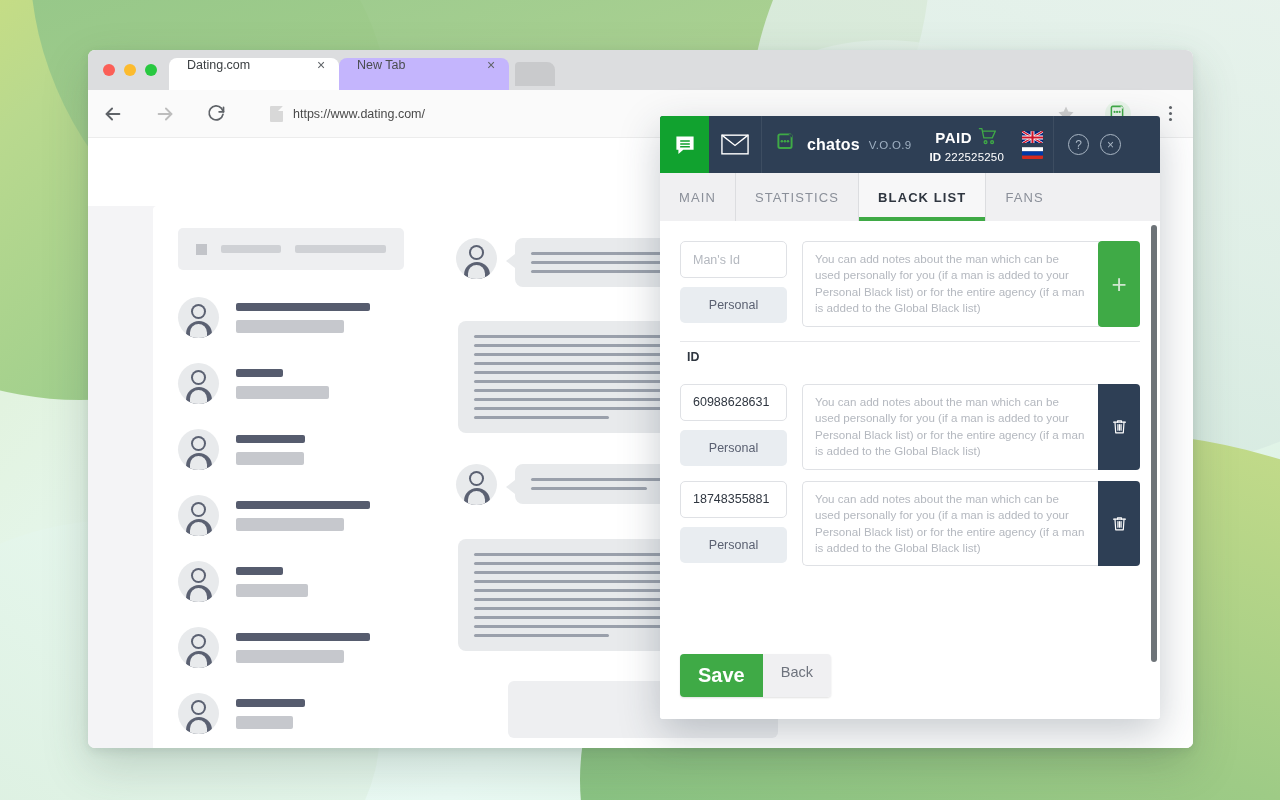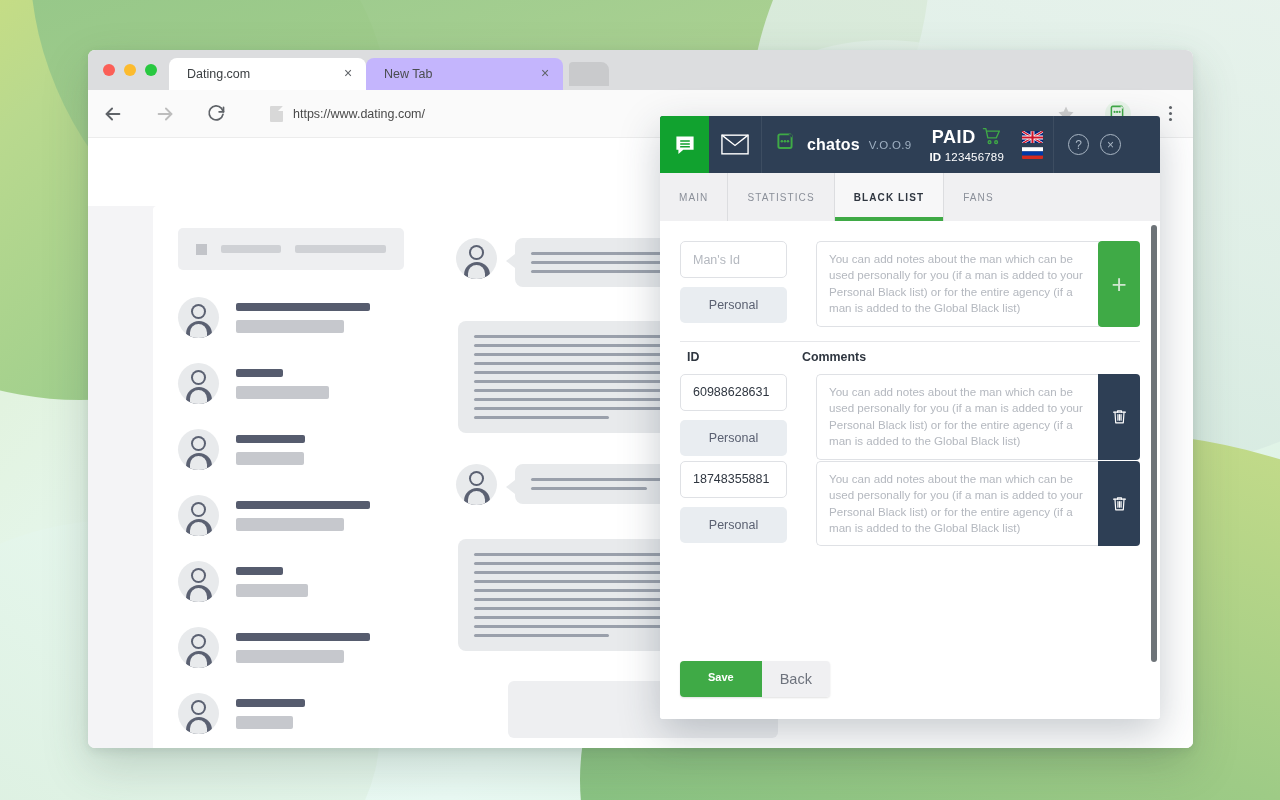--- a/index.html
+++ b/index.html
@@ -75,23 +75,22 @@
     padding-left: 12px;
   }
   .lights { display: flex; gap: 9px; align-items: center; height: 40px; padding: 0 12px 0 3px; }
   .light { width: 12px; height: 12px; border-radius: 50%; }
   .light.red { background: #fb5f57; }
   .light.yellow { background: #fcbb2e; }
   .light.green { background: #28c840; }
 
   .tab {
     height: 32px;
-    width: 197px;
+    width: 170px;
     display: flex;
-    align-items: center;
     padding: 0 10px 0 18px;
     font-size: 12.5px;
     color: #3c4043;
     position: relative;
     border-radius: 8px 8px 0 0;
   }
   .tab.active { background: #ffffff; }
   .tab.inactive { background: #c4b5fd; color: #4a4d50; }
   .tab-title { flex: 1; white-space: nowrap; overflow: hidden; text-overflow: ellipsis; }
   .tab-close {
@@ -274,21 +273,21 @@
     padding: 0 14px 0 14px;
     flex: none;
   }
   .brand-text { font-size: 16px; font-weight: bold; color: #ffffff; letter-spacing: .2px; }
   .brand-ver { font-size: 11.5px; color: #9fb0c2; letter-spacing: .3px; }
   .hdr-paid {
     display: flex; flex-direction: column; align-items: center; justify-content: center;
     gap: 2px; padding: 0 8px 0 4px; flex: none;
   }
   .paid-row { display: flex; align-items: center; gap: 6px; }
-  .paid-word { font-size: 18px; font-weight: bold; color: #ffffff; letter-spacing: .6px; }
+  .paid-word { font-size: 15px; font-weight: bold; color: #ffffff; letter-spacing: .6px; }
   .paid-id { font-size: 11.5px; color: #ffffff; letter-spacing: .2px; }
   .paid-id b { font-weight: bold; }
   .hdr-flags {
     display: flex; flex-direction: column; gap: 3px; justify-content: center;
     padding: 0 10px; flex: none;
     border-right: 1px solid #3d4d61;
   }
   .flag { width: 21px; height: 13px; border-radius: 1px; overflow: hidden; position: relative; }
   .hdr-actions { display: flex; align-items: center; gap: 11px; padding: 0 12px 0 14px; flex: none; }
   .circ-ico {
@@ -299,21 +298,21 @@
   }
 
   .panel-tabs {
     height: 48px; flex: none;
     background: #f0f0f2;
     display: flex; align-items: stretch;
   }
   .ptab {
     display: flex; align-items: center; justify-content: center;
     padding: 0 19px;
-    font-size: 10px;
+    font-size: 13px;
     letter-spacing: 1.1px;
     color: #8a8f99;
     position: relative;
     border-right: 1px solid #dcdde0;
   }
   .ptab:first-child { border-left: none; }
   .ptab:last-child { border-right: none; }
   .ptab.active {
     background: #f7f7f8;
     color: #2f3640;
@@ -322,21 +321,21 @@
   .ptab.active::after {
     content: ""; position: absolute; left: 0; right: 0; bottom: 0;
     height: 4px; background: #3faa46;
   }
 
   .panel-body {
     flex: 1; position: relative;
     padding: 20px 20px 0 20px;
     overflow: hidden;
   }
-  .add-row { display: flex; gap: 29px; align-items: flex-start; }
+  .add-row { display: flex; gap: 15px; align-items: flex-start; }
   .id-col { width: 107px; flex: none; display: flex; flex-direction: column; gap: 9px; }
   .id-input {
     height: 37px;
     border: 1px solid #dfe1e5;
     border-radius: 5px;
     background: #ffffff;
     display: flex; align-items: center;
     padding: 0 12px;
     font-size: 12.5px;
     color: #2f3640;
@@ -382,38 +381,38 @@
   }
 
   .divider { height: 1px; background: #e6e7ea; margin: 14px 0 0 0; }
   .tbl-head {
     display: flex;
     height: 31px; align-items: center;
     font-size: 12.4px; font-weight: bold; color: #2f3640;
   }
   .tbl-head .c1 { width: 122px; flex: none; padding-left: 7px; }
   .tbl-head .c2 { flex: 1; }
-  .row-block { margin-top: 1px; }
+  .row-block { margin-top: 11px; }
   .row-block:first-of-type { margin-top: 10px; }
 
   .panel-footer {
     flex: none;
     padding: 0 20px 22px 20px;
     background: #ffffff;
   }
   .btn-group {
     display: inline-flex;
     border-radius: 4px;
     overflow: hidden;
     box-shadow: 0 1px 2px rgba(0,0,0,.12);
   }
   .btn-save {
     background: #3faa46; color: #ffffff;
-    font-size: 11px; font-weight: bold;
-    padding: 10px 28px;
+    font-size: 20px; font-weight: bold;
+    padding: 10px 18px;
   }
   .btn-back {
     background: #f0f0f2; color: #6e737d;
     font-size: 14.5px;
     padding: 10px 18px;
   }
 
   .panel-scrollbar {
     position: absolute;
     right: 3px; top: 109px;
@@ -686,21 +685,21 @@
         <span>
           <svg viewBox="0 0 24 22" width="20" height="18" fill="none" stroke="#3faa46" stroke-width="1.6" stroke-linecap="round" stroke-linejoin="round">
             <path d="M1.5 2h3l2.4 11.3h10.3L21 5H6"></path>
             <circle cx="9" cy="18.5" r="1.7"></circle>
             <circle cx="17" cy="18.5" r="1.7"></circle>
           </svg>
         </span>
       </div>
       <div class="paid-id">
         <b>ID</b>
-        <span>123456789</span>
+        <span>222525250</span>
       </div>
     </div>
 
     <div class="hdr-flags">
       <span class="flag">
         <svg viewBox="0 0 60 36" width="21" height="13">
           <rect width="60" height="36" fill="#00247d"></rect>
           <path d="M0 0 L60 36 M60 0 L0 36" stroke="#ffffff" stroke-width="7"></path>
           <path d="M0 0 L60 36 M60 0 L0 36" stroke="#cf142b" stroke-width="4"></path>
           <path d="M30 0 V36 M0 18 H60" stroke="#ffffff" stroke-width="11"></path>
@@ -739,21 +738,20 @@
       <div class="note-wrap">
         <div class="note-box">You can add notes about the man which can be used personally for you (if a man is added to your Personal Black list) or for the entire agency (if a man is added to the Global Black list)</div>
         <div class="add-btn">+</div>
       </div>
     </div>
 
     <div class="divider"></div>
 
     <div class="tbl-head">
       <div class="c1">ID</div>
-      <div class="c2">Comments</div>
     </div>
 
     <div class="add-row row-block">
       <div class="id-col">
         <div class="id-input">60988628631</div>
         <div class="personal-btn">Personal</div>
       </div>
       <div class="note-wrap">
         <div class="note-box filled">You can add notes about the man which can be used personally for you (if a man is added to your Personal Black list) or for the entire agency (if a man is added to the Global Black list)</div>
         <div class="del-btn">

